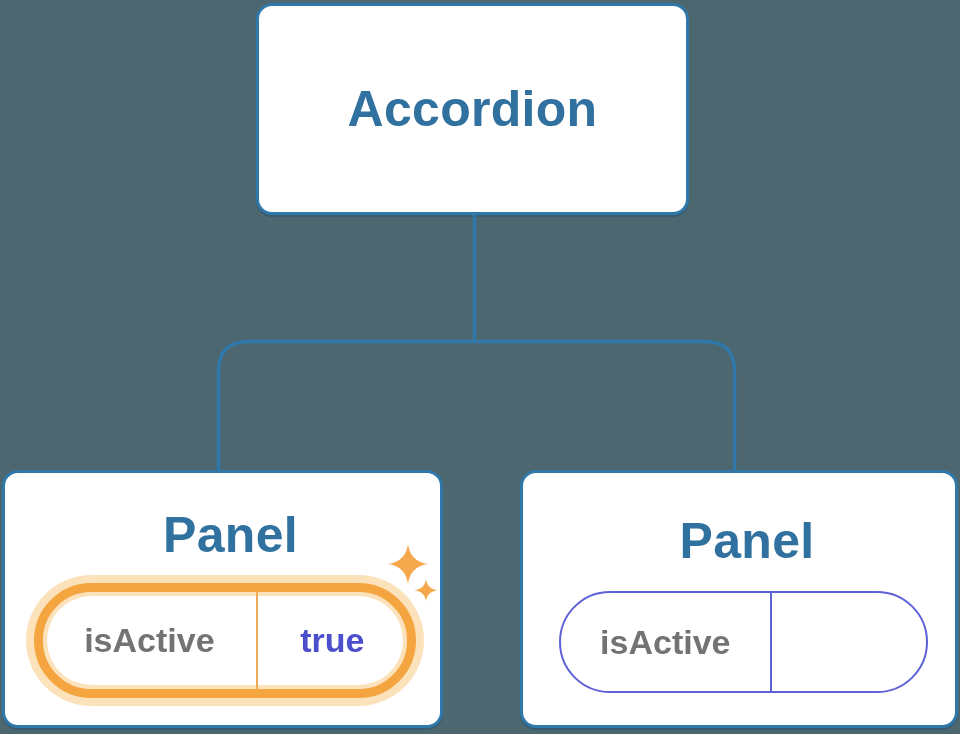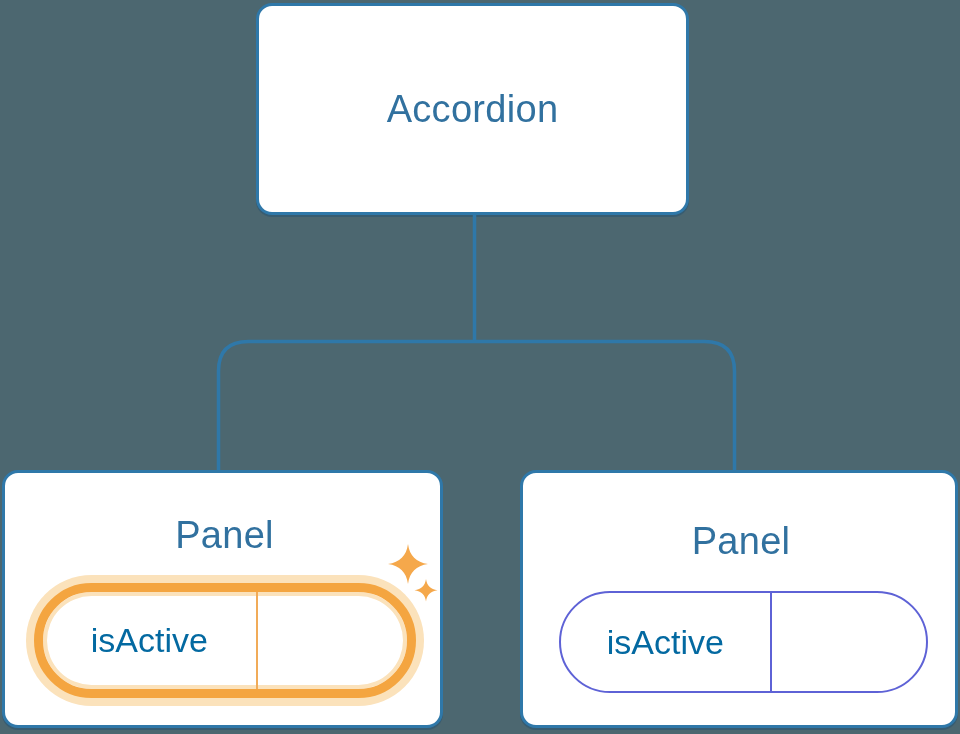--- a/index.html
+++ b/index.html
@@ -39,27 +39,27 @@
     height: 258px;
   }
   .node--panel-right {
     left: 520px;
     top: 470px;
     width: 438px;
     height: 258px;
   }
   .node-title {
     color: #31719F;
-    font-size: 38px;
-    font-weight: 400;
+    font-size: 50px;
+    font-weight: 700;
     letter-spacing: 0.3px;
   }
   .panel-title {
     position: absolute;
-    left: 2px;
+    left: 8px;
     width: 100%;
     text-align: center;
     top: 40px;
     line-height: 44px;
   }
   .node--panel-right .panel-title {
     top: 46px;
   }
   .connector-svg {
     position: absolute;
@@ -89,23 +89,24 @@
     border-radius: 999px;
     background: #ffffff;
     box-shadow: inset 0 0 0 4px #FBE2BB;
     display: flex;
     overflow: hidden;
   }
   .pill-cell {
     display: flex;
     align-items: center;
     justify-content: center;
-    color: #0369a1;
+    color: #737373;
     font-size: 34px;
     box-sizing: border-box;
+    font-weight: bold;
   }
   .pill-active .pill-cell--name {
     flex: 0 0 59%;
     border-right: 2px solid #F1AB58;
   }
   .pill-active .pill-cell--value {
     flex: 1 1 auto;
     font-weight: 700;
     color: #4B4FCC;
   }
@@ -151,20 +152,21 @@
     <path d="M474.5 213 L474.5 341.5" fill="none" stroke="#2F78A9" stroke-width="3.5"></path>
     <path d="M218.5 472 L218.5 371 Q218.5 341.5 248.5 341.5 L704.5 341.5 Q734.5 341.5 734.5 371 L734.5 472" fill="none" stroke="#2F78A9" stroke-width="3.5"></path>
   </svg>
 
   <div class="node node--panel-left">
     <span class="node-title panel-title">Panel</span>
 
     <div class="pill-active">
       <div class="pill-active-stroke">
         <div class="pill-cell pill-cell--name">isActive</div>
+        <div class="pill-cell pill-cell--value">true</div>
       </div>
     </div>
 
     <svg class="sparkles" viewBox="0 0 62 64" xmlns="http://www.w3.org/2000/svg">
       <path fill="#F5A84B" d="M25 2 C26.6 13.8 33.2 20.4 45 22 C33.2 23.6 26.6 30.2 25 42 C23.4 30.2 16.8 23.6 5 22 C16.8 20.4 23.4 13.8 25 2 Z"></path>
       <path fill="#F5A84B" d="M43 37 C43.9 43.6 47.6 47.2 54.5 48.2 C47.6 49.2 43.9 52.8 43 59.5 C42.1 52.8 38.4 49.2 31.5 48.2 C38.4 47.2 42.1 43.6 43 37 Z"></path>
     </svg>
   </div>
 
   <div class="node node--panel-right">

